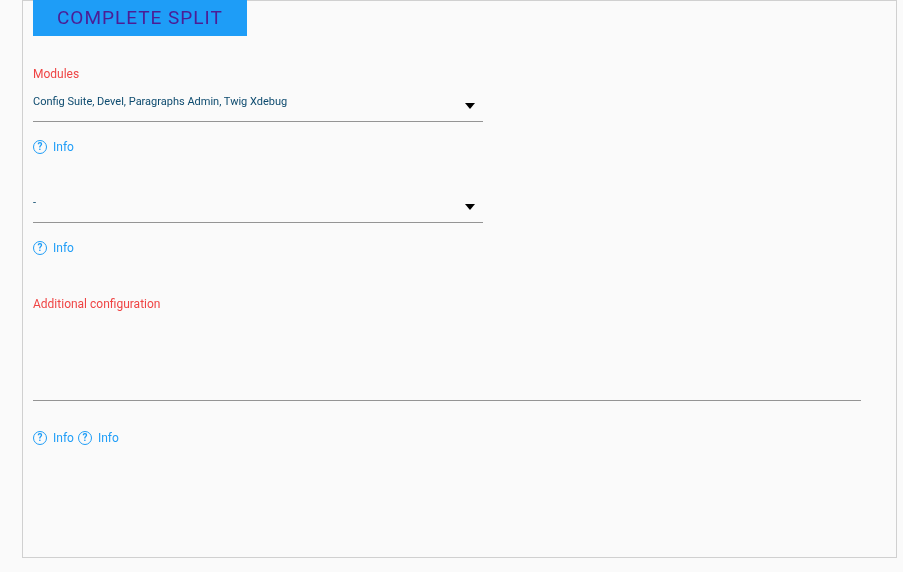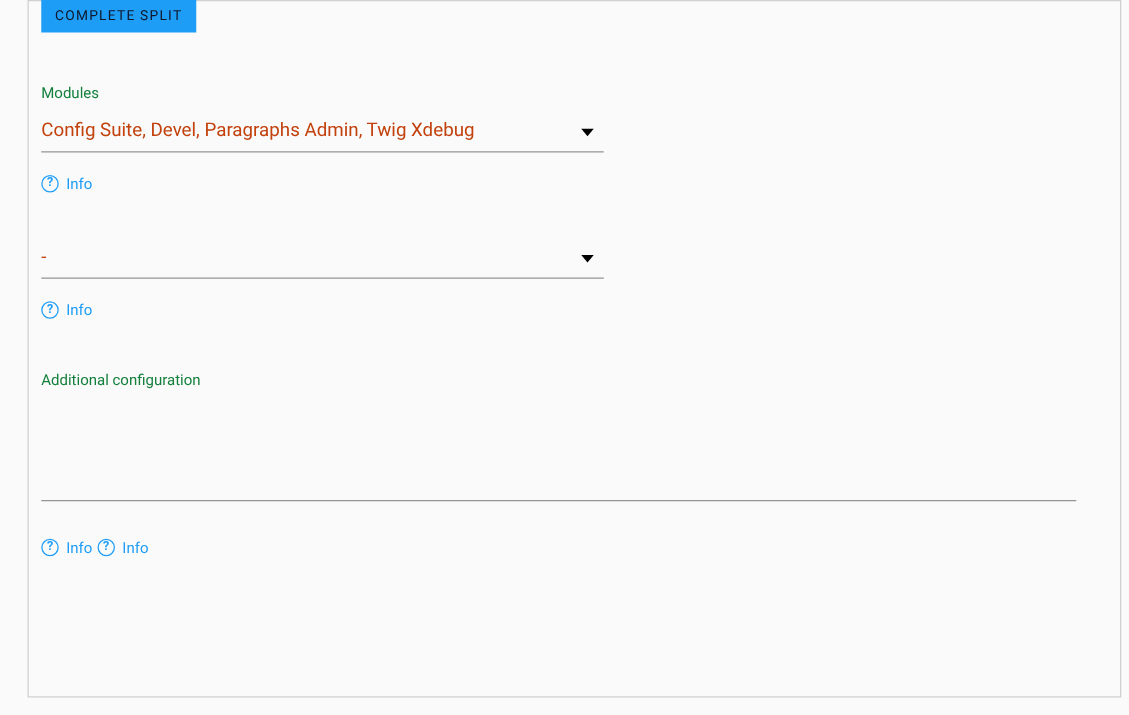--- a/index.html
+++ b/index.html
@@ -19,48 +19,48 @@
       margin: 0 6px 0 22px;
       padding: 0;
       position: relative;
       height: 558px;
     }
     .legend {
       position: absolute;
       top: -2px;
       left: 10px;
       background: #1e9df7;
-      color: #0f172a;
-      font-size: 11px;
+      color: #4c1d95;
+      font-size: 19px;
       font-weight: 400;
       letter-spacing: 1px;
-      padding: 7px 11px;
+      padding: 7px 24px;
     }
     .content {
       padding: 66px 10px 20px 10px;
     }
     .field-group {
       margin-bottom: 42px;
     }
     .field-label {
       font-size: 12px;
-      color: #15803d;
+      color: #ef4444;
       margin-bottom: 14px;
       display: block;
     }
     .select-wrapper {
       position: relative;
       width: 450px;
       border-bottom: 1px solid #949494;
       padding-bottom: 6px;
       cursor: pointer;
     }
     .select-value {
-      font-size: 15px;
-      color: #c2410c;
+      font-size: 11px;
+      color: #0c4a6e;
       padding-right: 30px;
       min-height: 20px;
     }
     .caret {
       position: absolute;
       right: 8px;
       top: 8px;
       width: 0;
       height: 0;
       border-left: 5px solid transparent;

